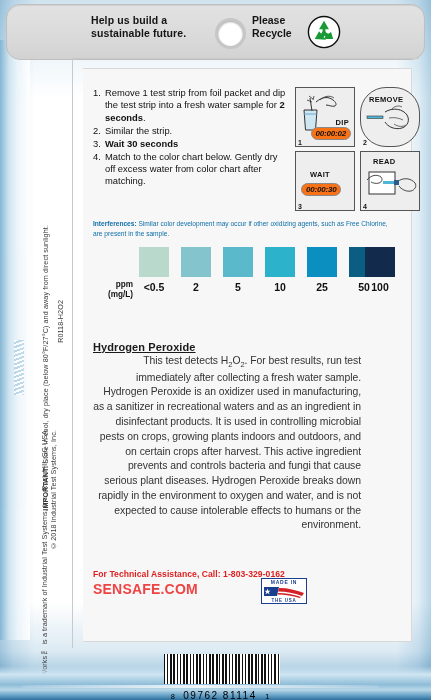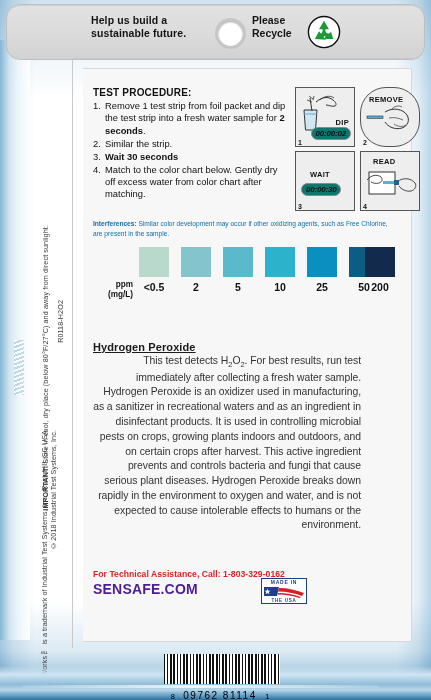--- a/index.html
+++ b/index.html
@@ -99,21 +99,21 @@
   .stepbox{
     position:absolute;width:58px;height:58px;border:1px solid #555;background:#eee;
   }
   .stepbox .idx{position:absolute;left:2px;bottom:0px;font-size:7px;color:#111;font-weight:bold;}
   .stepbox .cap{
     position:absolute;font-size:7.5px;font-weight:bold;color:#111;letter-spacing:.3px;
   }
   .timer{
     position:absolute;font-family:"Liberation Sans",sans-serif;
     font-size:8px;font-weight:bold;font-style:italic;color:#111;
-    background:#0f766e;border:1px solid #8a8a8a;border-radius:9px;
+    background:#f97316;border:1px solid #8a8a8a;border-radius:9px;
     padding:1px 4px;letter-spacing:-.2px;
   }
   #box1{left:212px;top:18px;}
   #box2{left:277px;top:18px;border-radius:26px;}
   #box3{left:212px;top:82px;}
   #box4{left:277px;top:82px;}
 
   
   #interf{
     position:absolute;left:10px;top:150px;width:300px;
@@ -143,21 +143,21 @@
     margin:0;font-size:10.4px;color:#333;line-height:1.42;letter-spacing:-.05px;text-align:right;
   }
   sub{font-size:7.5px;}
 
   
   #tech{
     position:absolute;left:10px;top:500px;font-size:8.6px;font-weight:bold;color:#e02020;
     letter-spacing:.05px;
   }
   #sensafe{
-    position:absolute;left:10px;top:512px;font-size:14px;font-weight:bold;color:#4c1d95;
+    position:absolute;left:10px;top:512px;font-size:14px;font-weight:bold;color:#ef4444;
     letter-spacing:.2px;
   }
   #madeusa{position:absolute;left:178px;top:509px;width:46px;height:26px;}
 
   
   #barcode-wrap{position:absolute;left:150px;top:654px;width:140px;}
   #barcode{height:30px;width:116px;margin-left:14px;
     background:repeating-linear-gradient(90deg,
       #111 0 1.5px, #fff 1.5px 3px, #111 3px 4px, #fff 4px 6.5px,
       #111 6.5px 8.5px, #fff 8.5px 9.5px, #111 9.5px 11px, #fff 11px 13px);
@@ -191,21 +191,20 @@
   <div id="card-top-line"></div>
 
   <div class="vtext" id="v-important"><span>IMPORTANT: </span><span class="reg">Store in cool, dry place (below 80°F/27°C) and away from direct sunlight.</span></div>
   <div class="vtext" id="v-trademark">WaterWorks™ is a trademark of Industrial Test Systems, Inc., Rock Hill, SC USA</div>
   <div class="vtext" id="v-copyright">©2018 Industrial Test Systems, Inc.</div>
   <div class="vtext" id="v-lot">R0118-H2O2</div>
 
   <div id="card">
 
     <div id="proc">
-      <div id="proc-title">TEST PROCEDURE:</div>
       <ol>
         <li><span class="num">1.</span><span>Remove 1 test strip from foil packet and dip the test strip into a fresh water sample for <b>2 seconds</b>.</span></li>
         <li><span class="num">2.</span><span>Similar the strip.</span></li>
         <li><span class="num">3.</span><span><b>Wait 30 seconds</b></span></li>
         <li><span class="num">4.</span><span>Match to the color chart below. Gently dry off excess water from color chart after matching.</span></li>
       </ol>
     </div>
 
     <div class="stepbox" id="box1">
       <svg viewBox="0 0 58 58" width="58" height="58">
@@ -262,21 +261,21 @@
       <div class="sw-label" style="left:81px">2</div>
       <div class="swatch" style="left: 130px; background: rgb(90, 185, 202);"></div>
       <div class="sw-label" style="left:123px">5</div>
       <div class="swatch" style="left: 172px; background: rgb(44, 178, 203);"></div>
       <div class="sw-label" style="left:165px">10</div>
       <div class="swatch" style="left: 214px; background: rgb(10, 143, 192);"></div>
       <div class="sw-label" style="left:207px">25</div>
       <div class="swatch" style="left: 256px; background: rgb(11, 94, 130);"></div>
       <div class="sw-label" style="left:249px">50</div>
       <div class="swatch" style="left: 272px; background: rgb(18, 43, 77);"></div>
-      <div class="sw-label" style="left:265px">200</div>
+      <div class="sw-label" style="left:265px">100</div>
     </div>
 
     <div id="analyte">
       <h2>Hydrogen Peroxide</h2>
       <p><span>This test detects H</span><sub>2</sub><span>O</span><sub>2</sub><span>. For best results, run test immediately after collecting a fresh water sample. Hydrogen Peroxide is an oxidizer used in manufacturing, as a sanitizer in recreational waters and as an ingredient in disinfectant products. It is used in controlling microbial pests on crops, growing plants indoors and outdoors, and on certain crops after harvest. This active ingredient prevents and controls bacteria and fungi that cause serious plant diseases. Hydrogen Peroxide breaks down rapidly in the environment to oxygen and water, and is not expected to cause intolerable effects to humans or the environment.</span></p>
     </div>
 
     <div id="tech">For Technical Assistance, Call: 1-803-329-0162</div>
     <div id="sensafe">SENSAFE.COM</div>
     <svg id="madeusa" viewBox="0 0 92 52">

